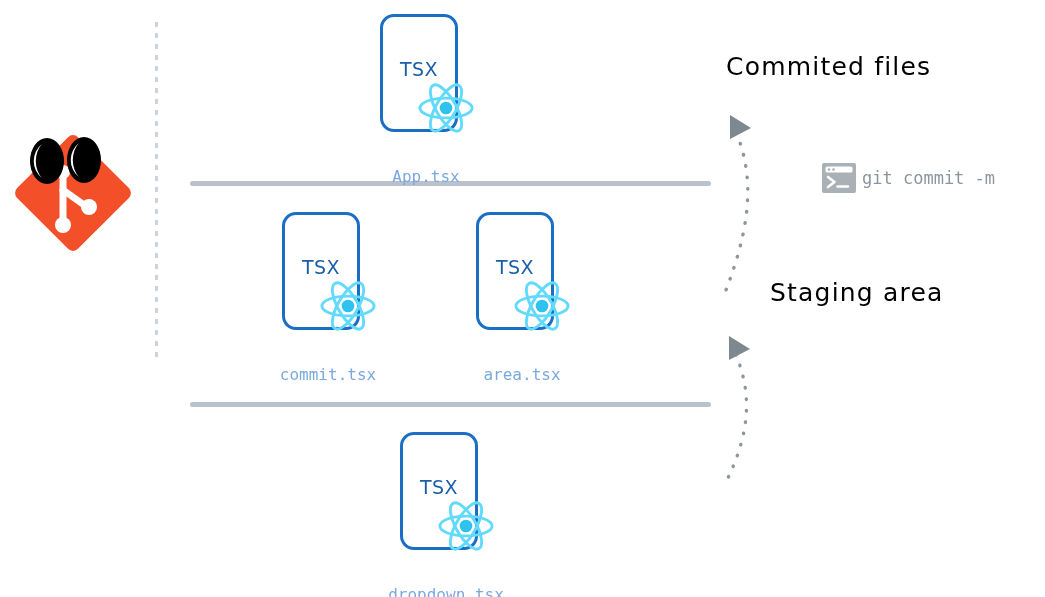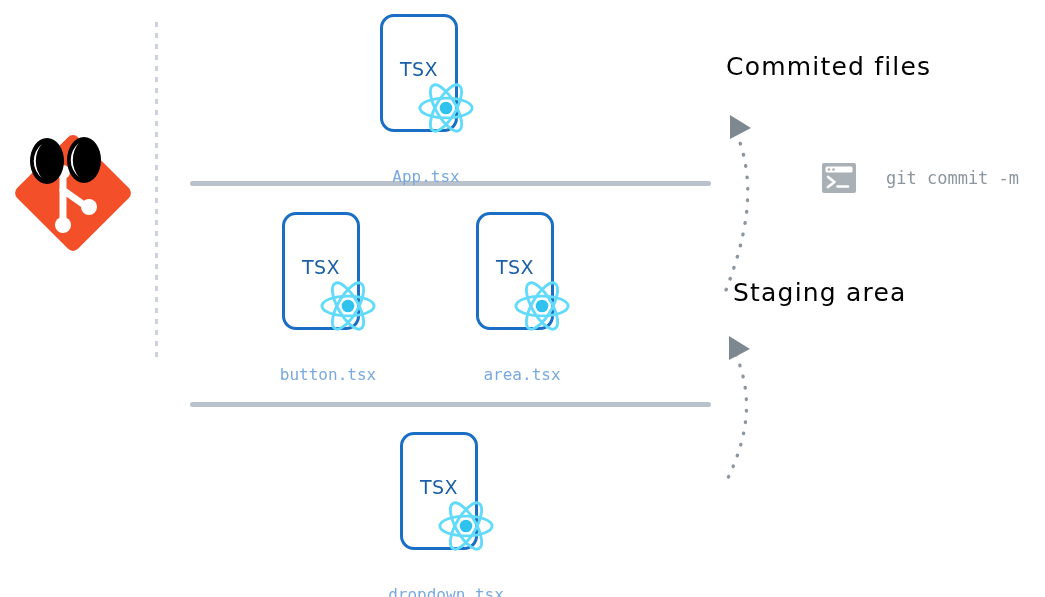--- a/index.html
+++ b/index.html
@@ -109,21 +109,21 @@
     letter-spacing: 1.2px;
     color: #000000;
     white-space: nowrap;
   }
 
   
   .cmd-row {
     position: absolute;
     display: flex;
     align-items: center;
-    gap: 30px;
+    gap: 6px;
   }
   .terminal-icon {
     width: 34px;
     height: 30px;
     flex: 0 0 auto;
   }
   .cmd-text {
     font-family: "DejaVu Sans Mono", monospace;
     font-size: 17px;
     color: #8b969f;
@@ -192,21 +192,21 @@
       <div class="file-ext">TSX</div>
       <svg class="react-mark" viewBox="0 0 80 80">
         <g stroke="#61dafb" stroke-width="3.2" fill="none">
           <ellipse cx="40" cy="40" rx="29" ry="11"></ellipse>
           <ellipse cx="40" cy="40" rx="29" ry="11" transform="rotate(60 40 40)"></ellipse>
           <ellipse cx="40" cy="40" rx="29" ry="11" transform="rotate(120 40 40)"></ellipse>
         </g>
         <circle cx="40" cy="40" r="7" fill="#2fc2ef"></circle>
       </svg>
     </div>
-    <div class="file-name">button.tsx</div>
+    <div class="file-name">commit.tsx</div>
   </div>
 
   <div class="file-card" style="left:452px; top:212px;">
     <div class="file-glyph">
       <div class="file-sheet"></div>
       <div class="file-ext">TSX</div>
       <svg class="react-mark" viewBox="0 0 80 80">
         <g stroke="#61dafb" stroke-width="3.2" fill="none">
           <ellipse cx="40" cy="40" rx="29" ry="11"></ellipse>
           <ellipse cx="40" cy="40" rx="29" ry="11" transform="rotate(60 40 40)"></ellipse>
@@ -229,21 +229,21 @@
           <ellipse cx="40" cy="40" rx="29" ry="11" transform="rotate(120 40 40)"></ellipse>
         </g>
         <circle cx="40" cy="40" r="7" fill="#2fc2ef"></circle>
       </svg>
     </div>
     <div class="file-name">dropdown.tsx</div>
   </div>
 
   <div class="stage-label" style="left:726px; top:52px;">Commited files</div>
 
-  <div class="stage-label" style="left:733px; top:278px;">Staging area</div>
+  <div class="stage-label" style="left:770px; top:278px;">Staging area</div>
 
 
   <div class="flow-arrow" style="left:718px; top:108px;">
     <svg viewBox="0 0 70 190" width="70" height="190">
       <path d="M14 14 C 34 58, 38 104, 8 182" stroke="#8b969f" stroke-width="3.4" fill="none" stroke-linecap="round" stroke-dasharray="0.5 11"></path>
       <path d="M12 7 L 33 20 L 12 31 Z" fill="#7d8891"></path>
     </svg>
   </div>
 
   <div class="flow-arrow" style="left:718px; top:330px;">

